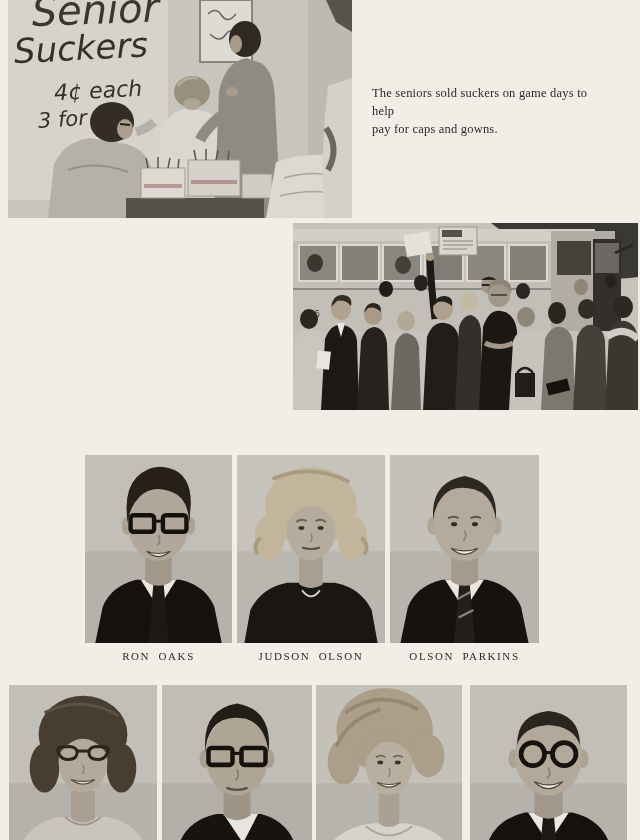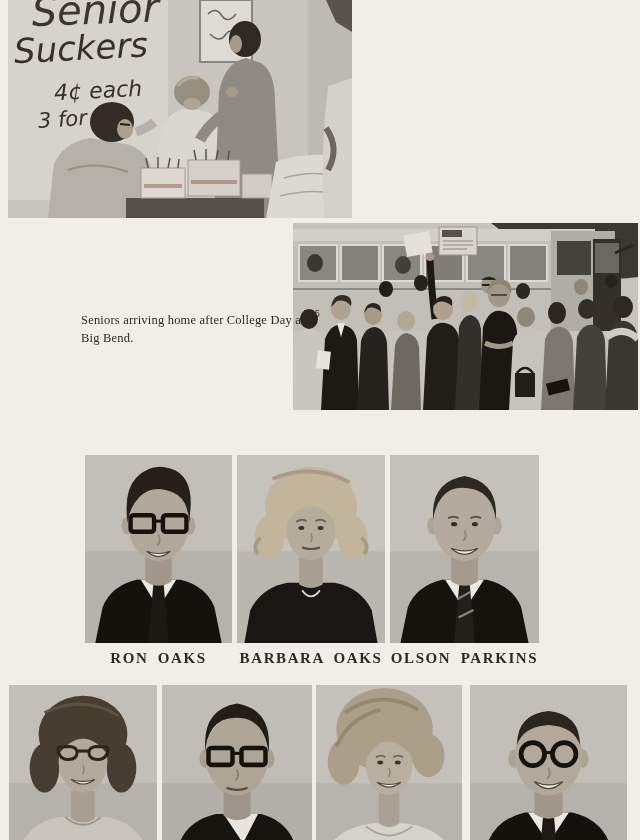--- a/index.html
+++ b/index.html
@@ -10,22 +10,22 @@
     font-family:"Liberation Serif","DejaVu Serif",serif;
     color:#2d2a26;
   }
   .candid, .portrait { position:absolute; overflow:hidden; background:#c2bfb8; }
   .candid svg, .portrait svg { display:block; }
   .caption {
     position:absolute; font-size:12.5px; line-height:18px;
     letter-spacing:0.2px; white-space:pre-line; color:#2d2a26;
   }
   .pname {
-    position:absolute; top:650px; font-size:15px; letter-spacing:1.6px;
-    word-spacing:4px; text-align:center; color:#2d2a26;font-weight:bold;
+    position:absolute; top:650px; font-size:11px; letter-spacing:1.6px;
+    word-spacing:4px; text-align:center; color:#2d2a26;
   }
   .portrait.cropped svg { position:absolute; top:0; left:0; }
   
   #candid-suckers { left:8px;  top:0;    width:344px; height:218px; }
   #candid-bus     { left:293px; top:223px; width:345px; height:187px; }
   #caption-suckers { left:372px; top:84px;  width:232px; }
   #caption-bus     { left:81px;  top:311px; width:232px; }
   
   #p-ron     { left:85px;  top:455px; width:147px; height:188px; }
   #p-barbara { left:237px; top:455px; width:148px; height:188px; }
@@ -98,20 +98,22 @@
         <path d="M136,186 h38 M183,182 h46" stroke="#8a4a42" stroke-width="4" opacity="0.45"></path>
       </g>
 
       <path d="M268,162 Q300,150 344,158 L344,218 L258,218 Z" fill="#dcd9d2"></path>
       <path d="M276,178 q26,-8 54,-2 M272,196 q30,-8 60,-2" stroke="#aaa59d" stroke-width="1.5" fill="none"></path>
       <path d="M320,86 L344,78 L344,218 L316,218 Q312,150 320,86 Z" fill="#d4d1ca"></path>
       <path d="M318,128 Q332,148 320,170" stroke="#6b665f" stroke-width="6" fill="none"></path>
     </svg>
   </figure>
 
+  <p class="caption" id="caption-suckers">The seniors sold suckers on game days to help
+pay for caps and gowns.</p>
 
   <figure class="candid" id="candid-bus">
     <svg viewBox="0 0 345 187" width="345" height="187">
       <rect width="345" height="187" fill="#c6c3bc"></rect>
 
       <path d="M198,0 L345,0 L345,54 Q308,60 278,46 Q240,32 216,14 Q206,6 198,0 Z" fill="#3a3832"></path>
 
       <g>
         <rect x="0" y="6" width="302" height="102" fill="#c2bfb8"></rect>
         <rect x="0" y="6" width="302" height="12" fill="#d2cfc8"></rect>
@@ -206,22 +208,20 @@
           </g>
         <g>
             <path d="M312,187 L316,110 Q322,96 332,98 Q343,100 345,116 L345,187 Z" fill="#3a3630"></path>
             <path d="M314,114 Q330,102 345,116" stroke="#cfccc5" stroke-width="7" fill="none"></path>
             <ellipse cx="330" cy="84" rx="10" ry="11" fill="#2e2823"></ellipse>
           </g>
       </g>
     </svg>
   </figure>
 
-  <p class="caption" id="caption-bus">Seniors arriving home after College Day at
-Big Bend.</p>
 
   <div class="portrait" id="p-ron">
     <svg viewBox="0 0 100 125" width="100%" height="100%" preserveAspectRatio="none">
       <rect width="100" height="125" fill="#b5b2ab"></rect>
       <rect width="100" height="64" fill="#c2bfb8"></rect>
       <path d="M7,125 L12,101 Q18,87 35,83 L65,83 Q82,87 88,101 L93,125 Z" fill="#15120e"></path>
       <path d="M38,83 L50,102 L62,83 Z" fill="#ebe8e1"></path>
       <path d="M46.5,86 L53.5,86 L57,125 L43,125 Z" fill="#1c1915"></path>
       <path d="M41,64 L59,64 L59,84 Q50,90 41,84 Z" fill="#a1988b"></path>
       <ellipse cx="28.5" cy="47" rx="3.5" ry="6" fill="#aba294"></ellipse>
@@ -276,21 +276,21 @@
       <path d="M29,43 Q27,18 50,14 Q73,18 71,43 Q69,27 57,23 Q42,19 35,28 Q30,34 29,43 Z" fill="#2e2822"></path>
       <path d="M39,42 q4,-2 7,0 M54,42 q4,-2 7,0" stroke="#5d5142" stroke-width="1.3" fill="none"></path>
       <ellipse cx="43" cy="46" rx="2" ry="1.4" fill="#352e26"></ellipse>
       <ellipse cx="57" cy="46" rx="2" ry="1.4" fill="#352e26"></ellipse>
       <path d="M50,50 q2,5 -1,7" stroke="#8d8477" stroke-width="1.1" fill="none"></path>
       <path d="M41,62 Q50,70 59,62 Q50,65.5 41,62 Z" fill="#ece9e2" stroke="#4d463c" stroke-width="0.8"></path>
     </svg>
   </div>
 
   <div class="pname" id="n-ron">RON OAKS</div>
-  <div class="pname" id="n-barbara">BARBARA OAKS</div>
+  <div class="pname" id="n-barbara">JUDSON OLSON</div>
   <div class="pname" id="n-judson">OLSON PARKINS</div>
 
   <div class="portrait cropped" id="p-r2a">
     <svg viewBox="0 0 100 125" preserveAspectRatio="none">
       <rect width="100" height="125" fill="#b5b2ab"></rect>
       <rect width="100" height="64" fill="#c2bfb8"></rect>
       <g>
         <ellipse cx="50" cy="32" rx="30" ry="25" fill="#473d30"></ellipse>
         <ellipse cx="24" cy="54" rx="10" ry="16" fill="#473d30"></ellipse>
         <ellipse cx="76" cy="54" rx="10" ry="16" fill="#473d30"></ellipse>

